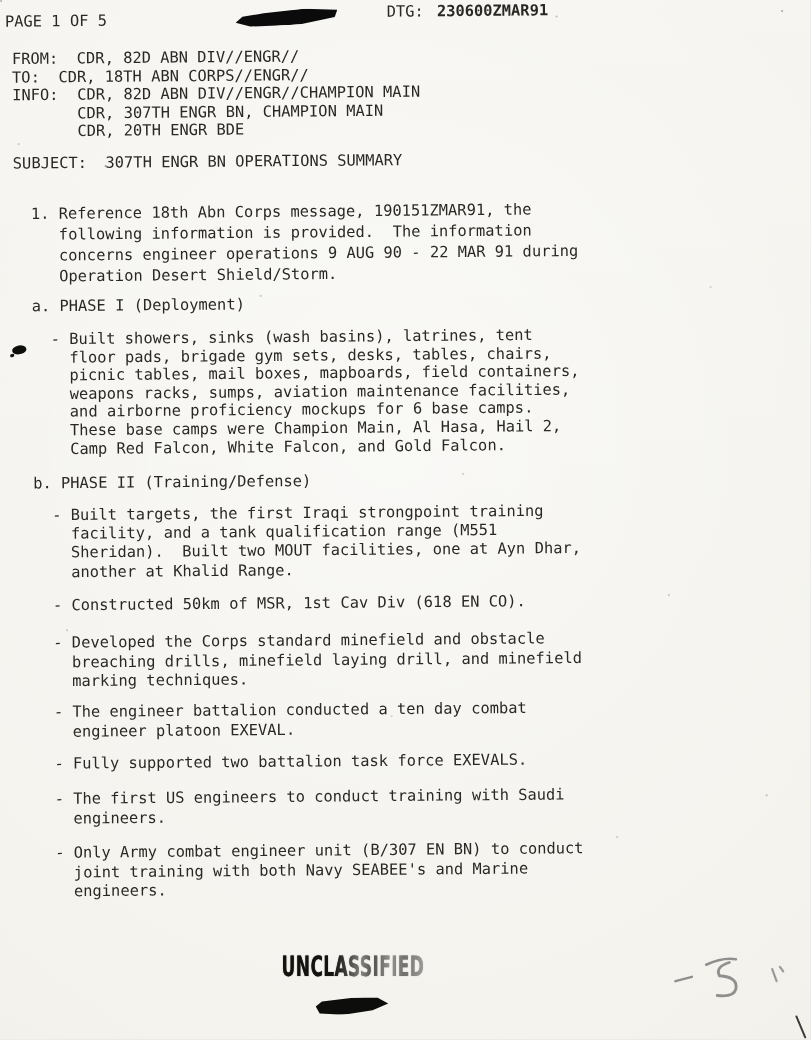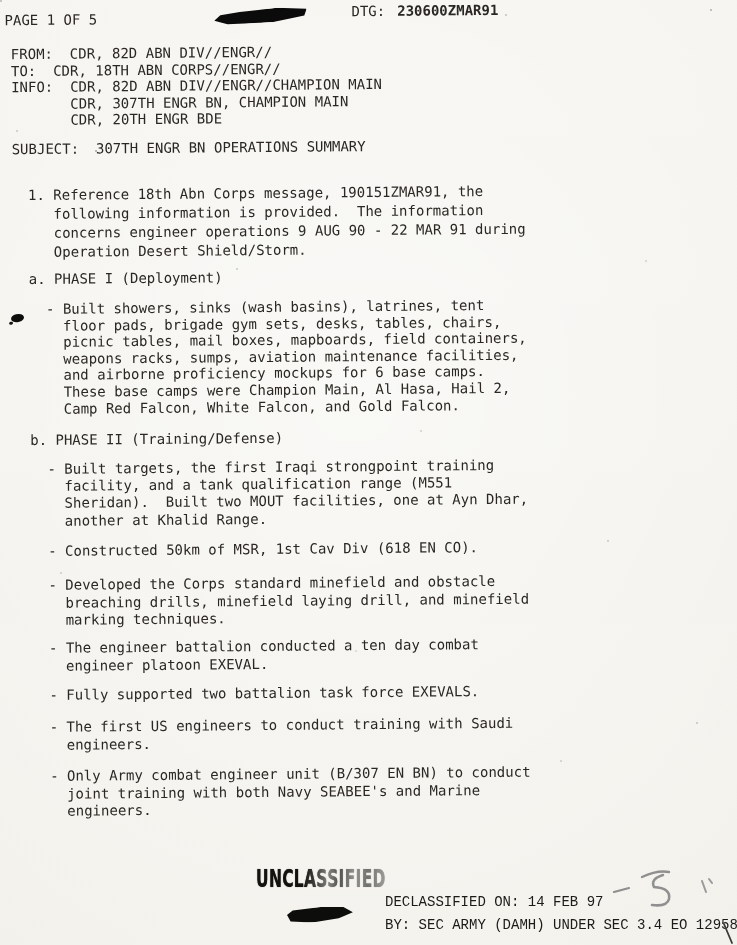--- a/index.html
+++ b/index.html
@@ -126,22 +126,20 @@
   joint training with both Navy SEABEE's and Marine
   engineers.</div>
   </div>
 
   <div class="redact-top"></div>
   <div class="redact-bottom"></div>
   <div class="blotch"></div>
 
   <div class="stamp">UNCLASSIFIED</div>
 
-  <div class="declass"><span>DECLASSIFIED ON: 14 FEB 97</span>
-<span>BY: SEC ARMY (DAMH) UNDER SEC 3.4 EO 12958</span></div>
 
   <svg class="pencil" width="120" height="48" viewBox="0 0 120 48">
     <path d="M6 30 l15 -4" stroke="#8f8f8f" stroke-width="2.2" fill="none" stroke-linecap="round"></path>
     <path d="M34 15 q 15 -7 27 -5" stroke="#8f8f8f" stroke-width="2.4" fill="none" stroke-linecap="round"></path>
     <path d="M55 13 q -13 4 -9 12 q 17 1 15 12 q -2 8 -17 6" stroke="#909090" stroke-width="2.6" fill="none" stroke-linecap="round"></path>
     <path d="M94 19 l 4 11 M101 17 l 3 4" stroke="#9a9a9a" stroke-width="2" fill="none" stroke-linecap="round"></path>
   </svg>
 
   <svg class="corner-slash" width="14" height="22" viewBox="0 0 14 22">
     <path d="M3 1 L11 20" stroke="#3a3a38" stroke-width="1.8" fill="none" stroke-linecap="round"></path>

